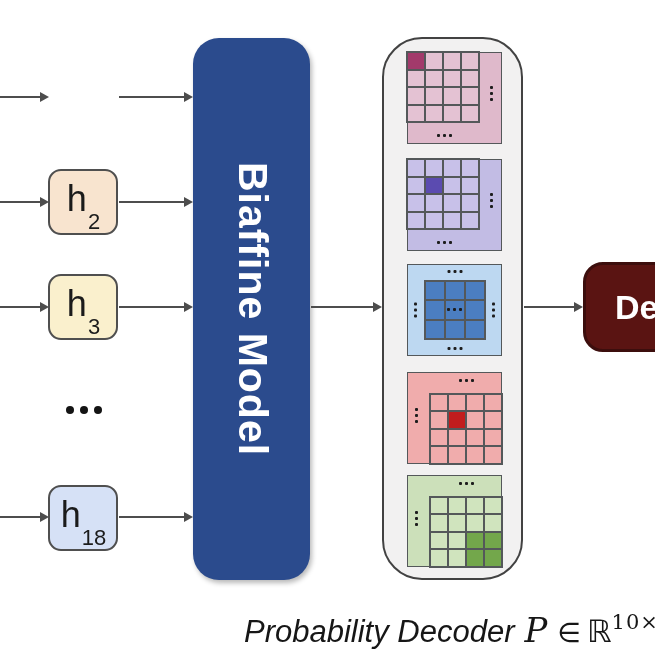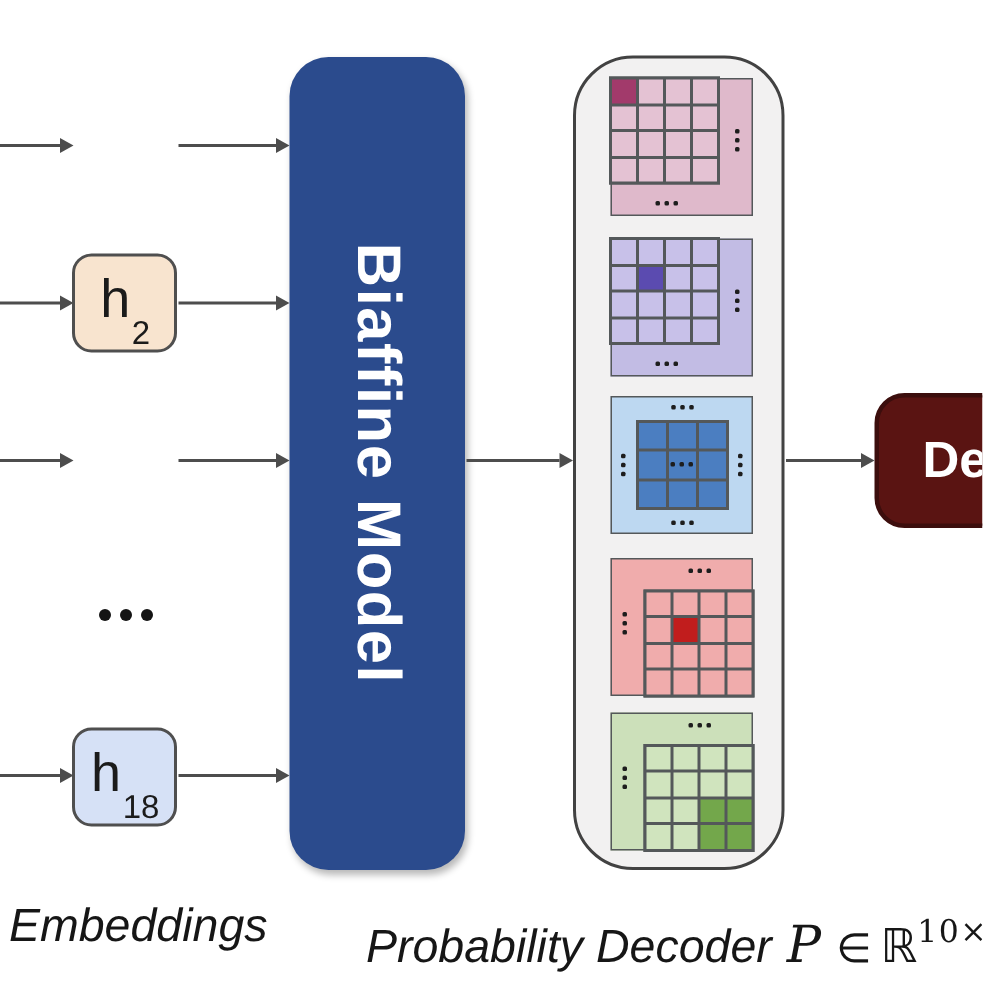--- a/index.html
+++ b/index.html
@@ -79,20 +79,23 @@
   <div class="aline" style="left:0;top:201px;width:40px"></div>
   <div class="ahead" style="left:40px;top:197px"></div>
   <div class="aline" style="left:0;top:306px;width:40px"></div>
   <div class="ahead" style="left:40px;top:302px"></div>
   <div class="aline" style="left:0;top:516px;width:40px"></div>
   <div class="ahead" style="left:40px;top:512px"></div>
 
   <div class="hnode" style="top: 169px; background: rgb(248, 228, 207);">
     <span><span>h</span><sub>2</sub></span>
   </div>
+  <div class="hnode" style="top: 274px; background: rgb(250, 240, 205);">
+    <span><span>h</span><sub>3</sub></span>
+  </div>
   <div class="hnode" style="top: 485px; background: rgb(214, 225, 246);">
     <span><span>h</span><sub>18</sub></span>
   </div>
 
   <div class="bigdots">
       <span></span>
       <span></span>
       <span></span>
     </div>
 
@@ -274,16 +277,15 @@
       </div>
   </div>
 
   <div class="aline" style="left:524px;top:306px;width:50px"></div>
   <div class="ahead" style="left:574px;top:302px"></div>
 
   <div class="decoder" id="decoder" style="background: rgb(90, 20, 18);">
     <span>Decoder</span>
   </div>
 
-  <div class="cap cap-emb">Embeddings</div>
   <div class="cap cap-tensor"><span>Probability Decoder</span><span class="mathP">P</span><span class="mathIn">∈</span><span class="mathR">ℝ</span><span class="mathSup">10×10×|</span></div>
 
 </div>
 
 </body></html>

